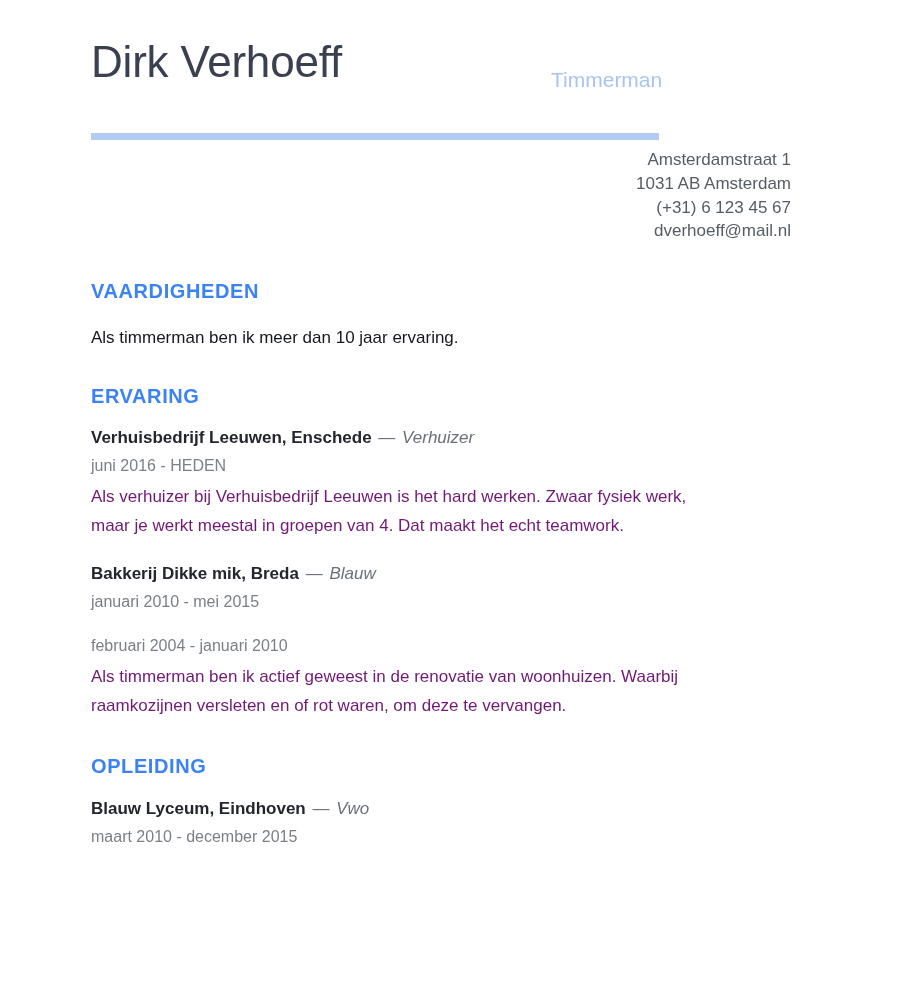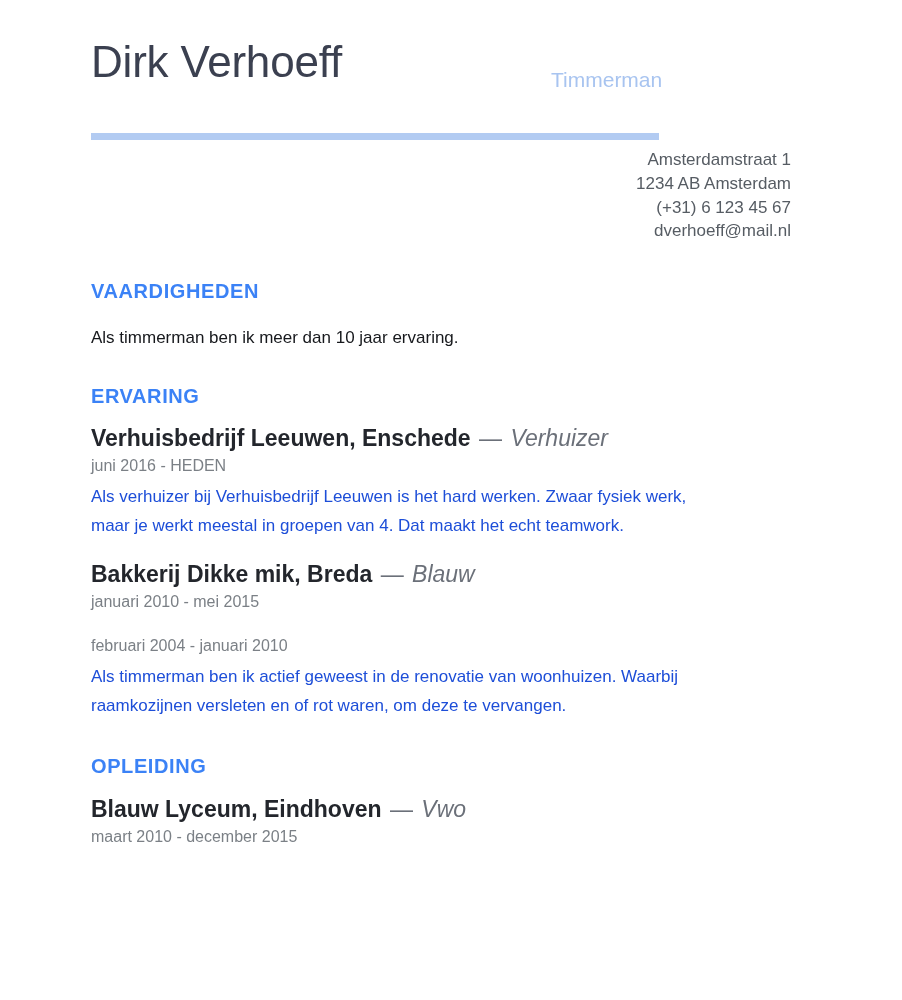--- a/index.html
+++ b/index.html
@@ -103,21 +103,21 @@
     font-size: 17px;
     color: #16181c;
     line-height: 29px;
   }
 
   
   .entry { margin-bottom: 22px; }
   .entry:last-child { margin-bottom: 0; }
 
   .entry-title {
-    font-size: 23px;
+    font-size: 17px;
     line-height: 24px;
     color: #23262c;
     font-weight: 700;
     white-space: nowrap;
   }
   .entry-dash {
     font-weight: 400;
     color: #6b7079;
     padding: 0 2px;
   }
@@ -128,41 +128,41 @@
   }
   .entry-dates {
     margin-top: 5px;
     font-size: 16px;
     color: #7b8086;
     line-height: 22px;
   }
   .entry-desc {
     margin-top: 5px;
     font-size: 17px;
-    color: #1d4ed8;
+    color: #701a75;
     line-height: 29px;
     max-width: 605px;
   }
 </style>
 </head>
 <body>
 
 <div class="page">
   <div class="content">
 
     <div class="header">
       <h1 class="name">Dirk Verhoeff</h1>
       <div class="job-subtitle">Timmerman</div>
     </div>
 
     <div class="accent-bar"></div>
 
     <div class="contact">
       <div class="contact-line">Amsterdamstraat 1</div>
-      <div class="contact-line">1234 AB Amsterdam</div>
+      <div class="contact-line">1031 AB Amsterdam</div>
       <div class="contact-line">(+31) 6 123 45 67</div>
       <div class="contact-line">dverhoeff@mail.nl</div>
     </div>
 
     <div class="section section-skills">
       <div class="section-heading">VAARDIGHEDEN</div>
       <div class="body-text">Als timmerman ben ik meer dan 10 jaar ervaring.</div>
     </div>
 
     <div class="section section-experience">

